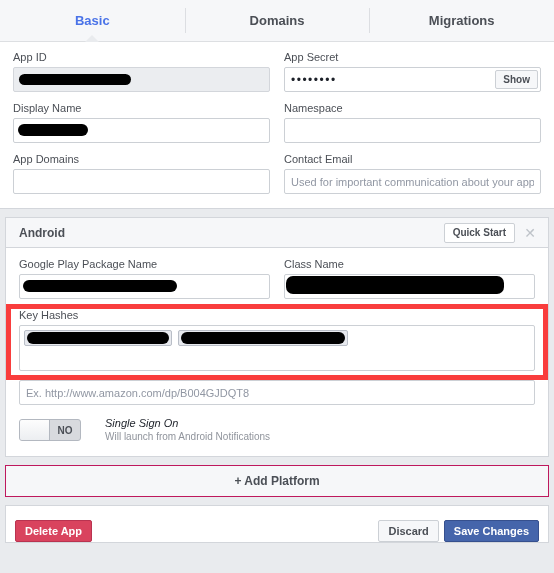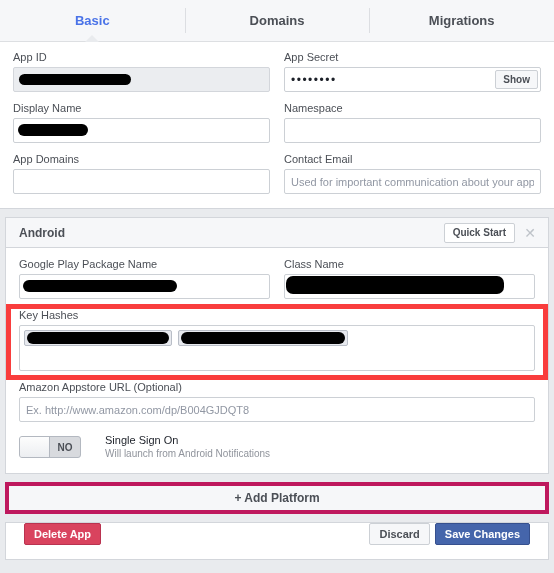--- a/index.html
+++ b/index.html
@@ -231,47 +231,47 @@
   .toggle-label {
     flex: 1 1 auto;
     display: flex;
     align-items: center;
     justify-content: center;
     font-size: 10px;
     font-weight: bold;
     color: #4b4f56;
   }
   .sso-text { margin-left: 12px; }
-  .sso-title { font-size: 11px; color: #1d2129; line-height: 14px; }
+  .sso-title { font-size: 11px; color: #1d2129; line-height: 14px; font-style: italic; }
   .sso-sub { font-size: 10px; color: #90949c; line-height: 14px; }
 
   
   .add-platform {
     background: #f6f7f9;
-    border: 4px solid #be185d;
+    border: 1px solid #be185d;
     margin: 0 5px 8px 5px;
     height: 32px;
     display: flex;
     align-items: center;
     justify-content: center;
     font-size: 12px;
     font-weight: bold;
     color: #4b4f56;
     cursor: pointer;
   }
 
   
   .footer {
     background: #fff;
     border: 1px solid #d3d6db;
     margin: 0 5px;
     height: 38px;
     display: flex;
-    align-items: flex-start;
-    padding: 0 18px;
+    align-items: flex-end;
+    padding: 0 9px;
   }
   .btn {
     border-radius: 2px;
     font-size: 11px;
     font-weight: bold;
     height: 22px;
     line-height: 20px;
     padding: 0 9px;
     cursor: pointer;
     font-family: "Liberation Sans", sans-serif;
@@ -392,21 +392,20 @@
           <span class="token t1">
             <span class="redact" style="left:2px;top:1px;width:142px;height:12px;"></span>
           </span>
           <span class="token t2">
             <span class="redact" style="left:2px;top:1px;width:164px;height:12px;"></span>
           </span>
         </div>
       </div>
 
       <div style="margin-top:9px;">
-        <label class="flabel">Amazon Appstore URL (Optional)</label>
         <input class="input" type="text" placeholder="Ex. http://www.amazon.com/dp/B004GJDQT8" style="">
       </div>
 
       <div class="sso-row">
         <div class="toggle">
           <span class="toggle-knob"></span>
           <span class="toggle-label">NO</span>
         </div>
         <div class="sso-text">
           <div class="sso-title">Single Sign On</div>

